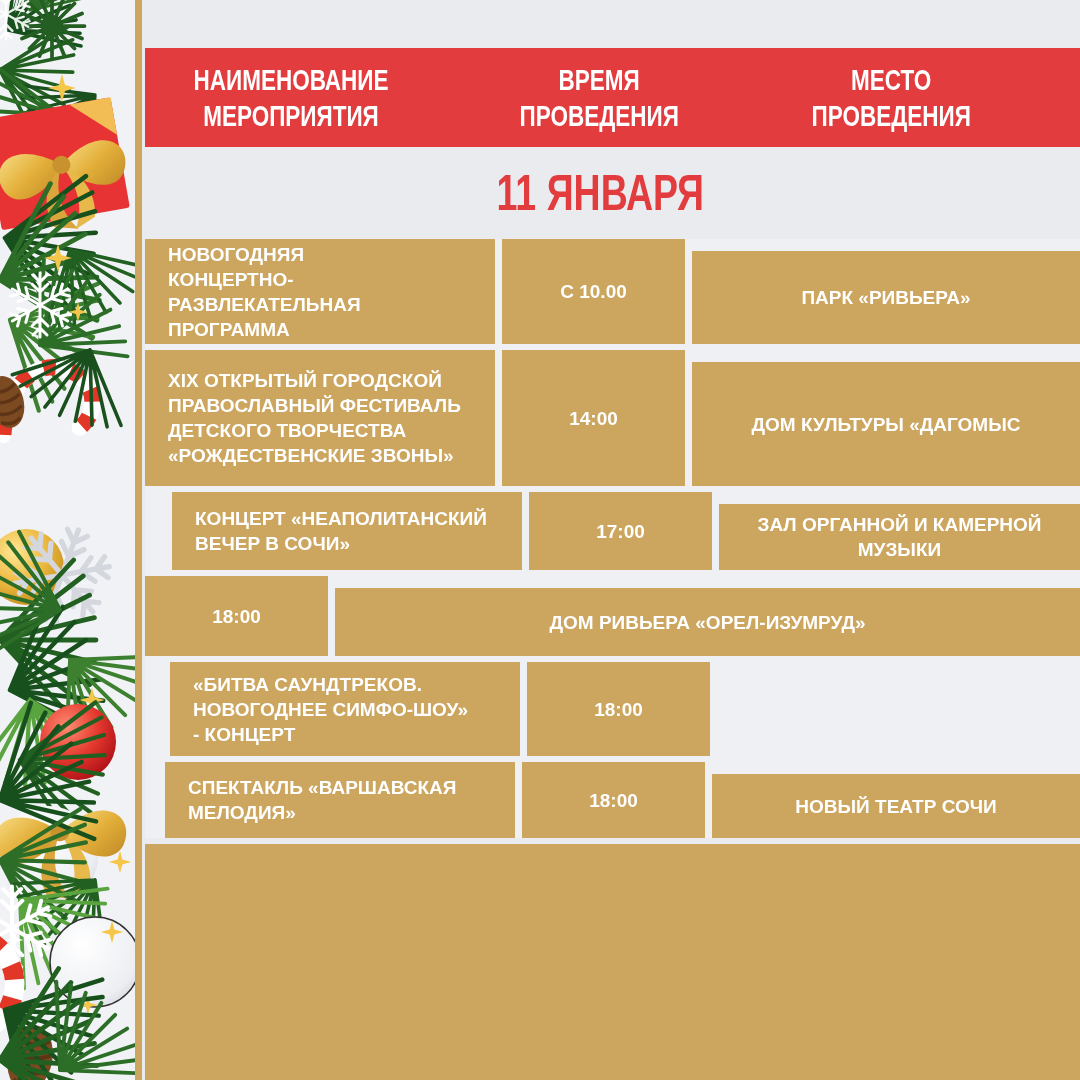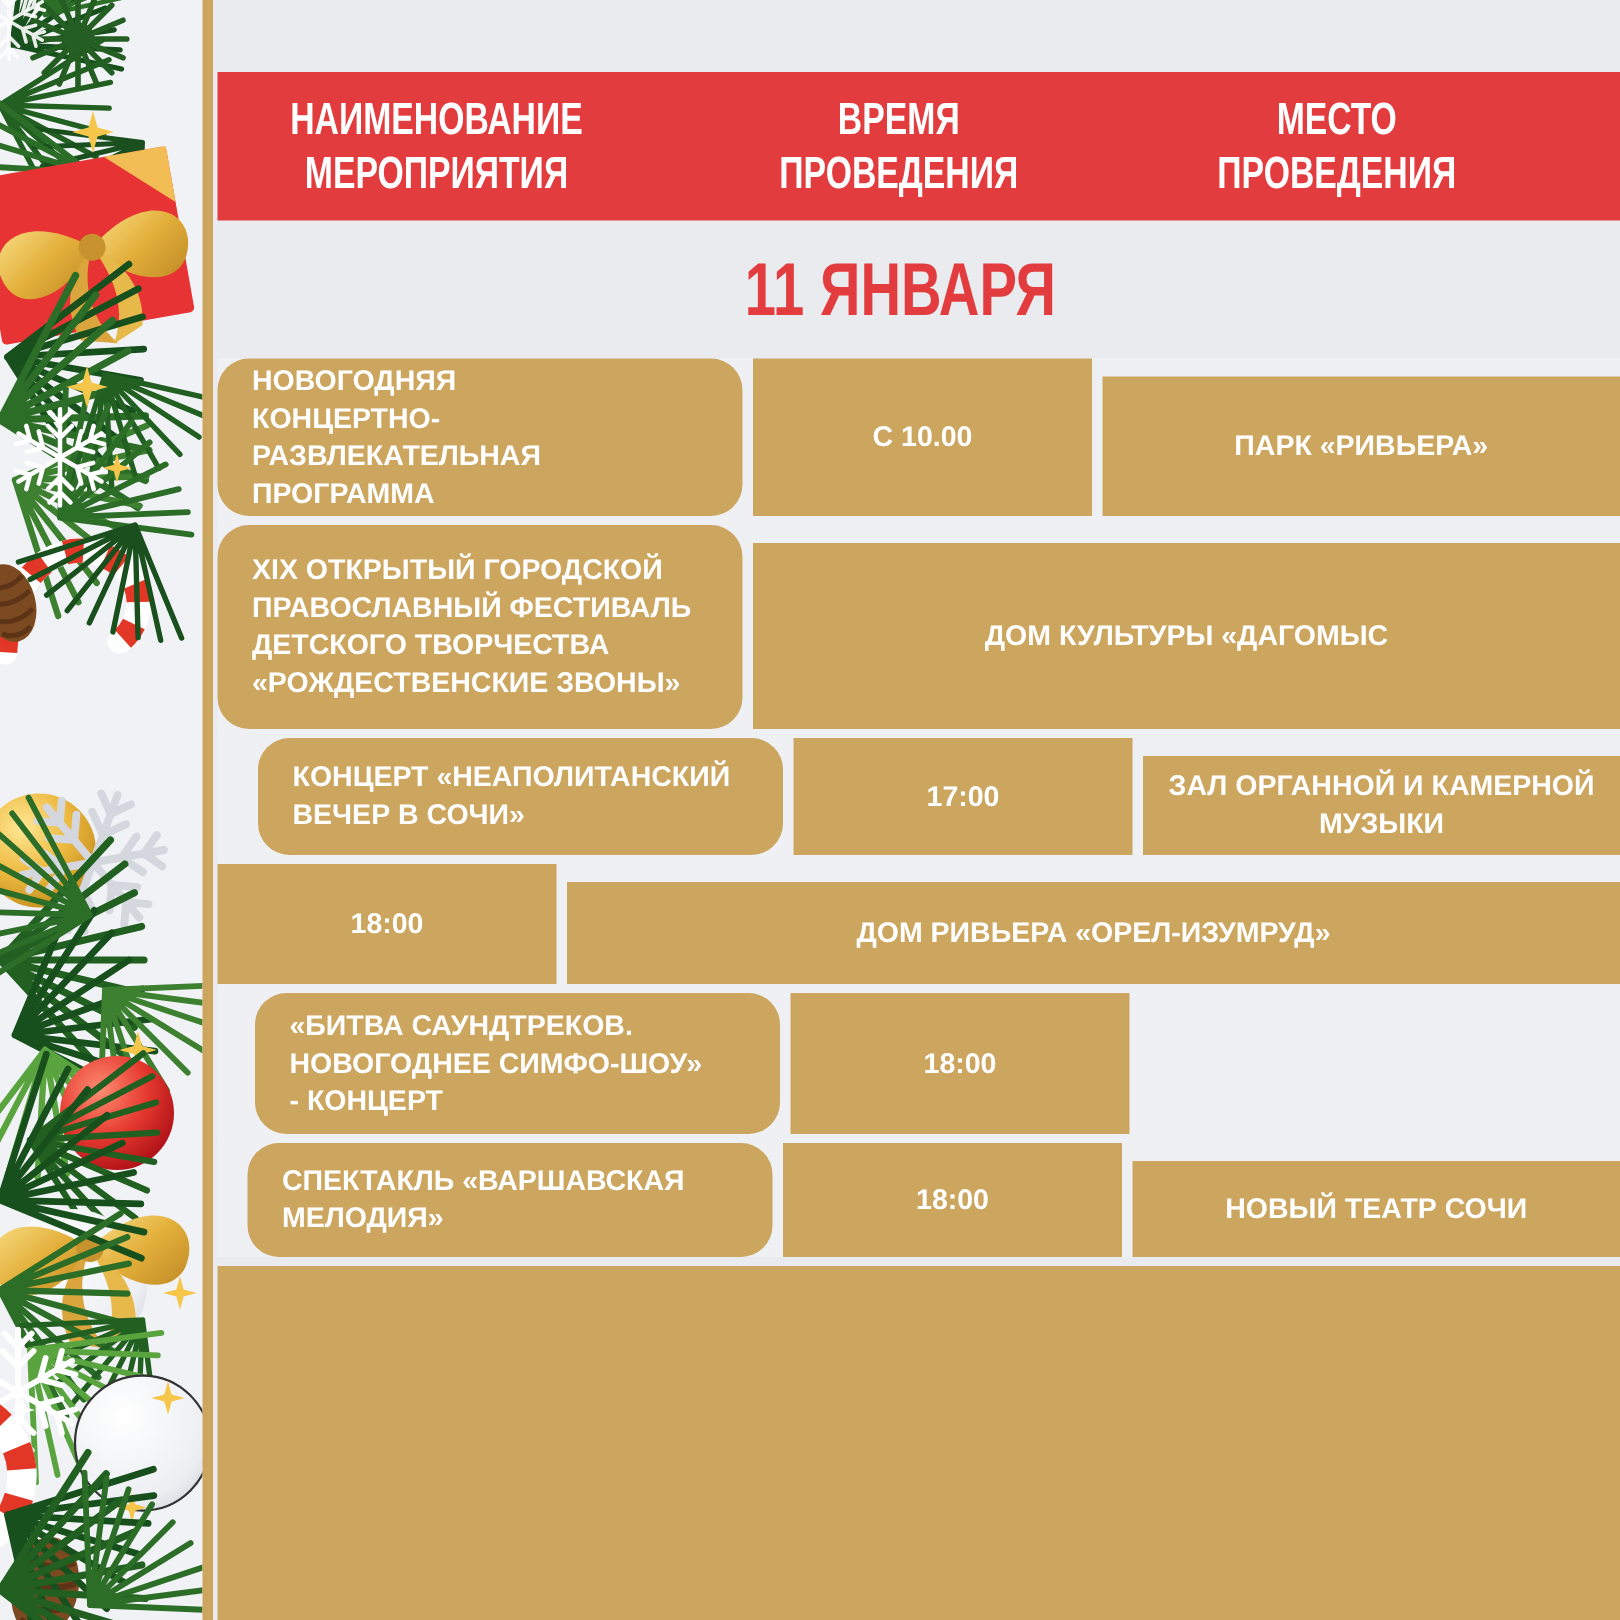--- a/index.html
+++ b/index.html
@@ -28,22 +28,22 @@
 
   .rows{position:absolute;left:0;top:227px;width:935px;display:flex;flex-direction:column;row-gap:6px;background:#eef0f4;}
   .row{display:flex;column-gap:7px;background:#eef0f4;}
   .row:nth-child(1){height:105px;}
   .row:nth-child(2){height:136px;}
   .row:nth-child(3){height:78px;padding-left:27px;}
   .row:nth-child(4){height:80px;}
   .row:nth-child(5){height:94px;padding-left:25px;}
   .row:nth-child(6){height:76px;padding-left:20px;}
   .cell{background:#cca55e;color:#fff;font-weight:bold;font-size:19px;line-height:25px;display:flex;align-items:center;box-sizing:border-box;}
-  .cell-name{width:350px;padding-left:23px;padding-right:12px;white-space:pre-line;justify-content:flex-start;text-align:left;border-radius:21px;}
-  .cell-time{width:226px;justify-content:center;text-align:center;}
+  .cell-name{width:350px;padding-left:23px;padding-right:12px;white-space:pre-line;justify-content:flex-start;text-align:left;}
+  .cell-time{width:183px;justify-content:center;text-align:center;}
   .cell-place{flex:1;justify-content:center;text-align:center;padding:0 8px;margin-top:12px;}
 
   .footer-block{position:absolute;left:0;top:832px;width:935px;height:248px;background:#cca55e;}
 </style>
 </head>
 <body>
 
 <div class="canvas">
 
   <div class="decor-panel">
@@ -210,20 +210,21 @@
 КОНЦЕРТНО-РАЗВЛЕКАТЕЛЬНАЯ
 ПРОГРАММА</div>
         <div class="cell cell-time">С 10.00</div>
         <div class="cell cell-place">ПАРК «РИВЬЕРА»</div>
       </div>
       <div class="row">
         <div class="cell cell-name">XIX ОТКРЫТЫЙ ГОРОДСКОЙ
 ПРАВОСЛАВНЫЙ ФЕСТИВАЛЬ
 ДЕТСКОГО ТВОРЧЕСТВА
  «РОЖДЕСТВЕНСКИЕ ЗВОНЫ»</div>
+        <div class="cell cell-time">14:00</div>
         <div class="cell cell-place">ДОМ КУЛЬТУРЫ «ДАГОМЫС</div>
       </div>
       <div class="row">
         <div class="cell cell-name">КОНЦЕРТ «НЕАПОЛИТАНСКИЙ
 ВЕЧЕР В СОЧИ»</div>
         <div class="cell cell-time">17:00</div>
         <div class="cell cell-place">ЗАЛ ОРГАННОЙ И КАМЕРНОЙ МУЗЫКИ</div>
       </div>
       <div class="row">
         <div class="cell cell-time">18:00</div>

